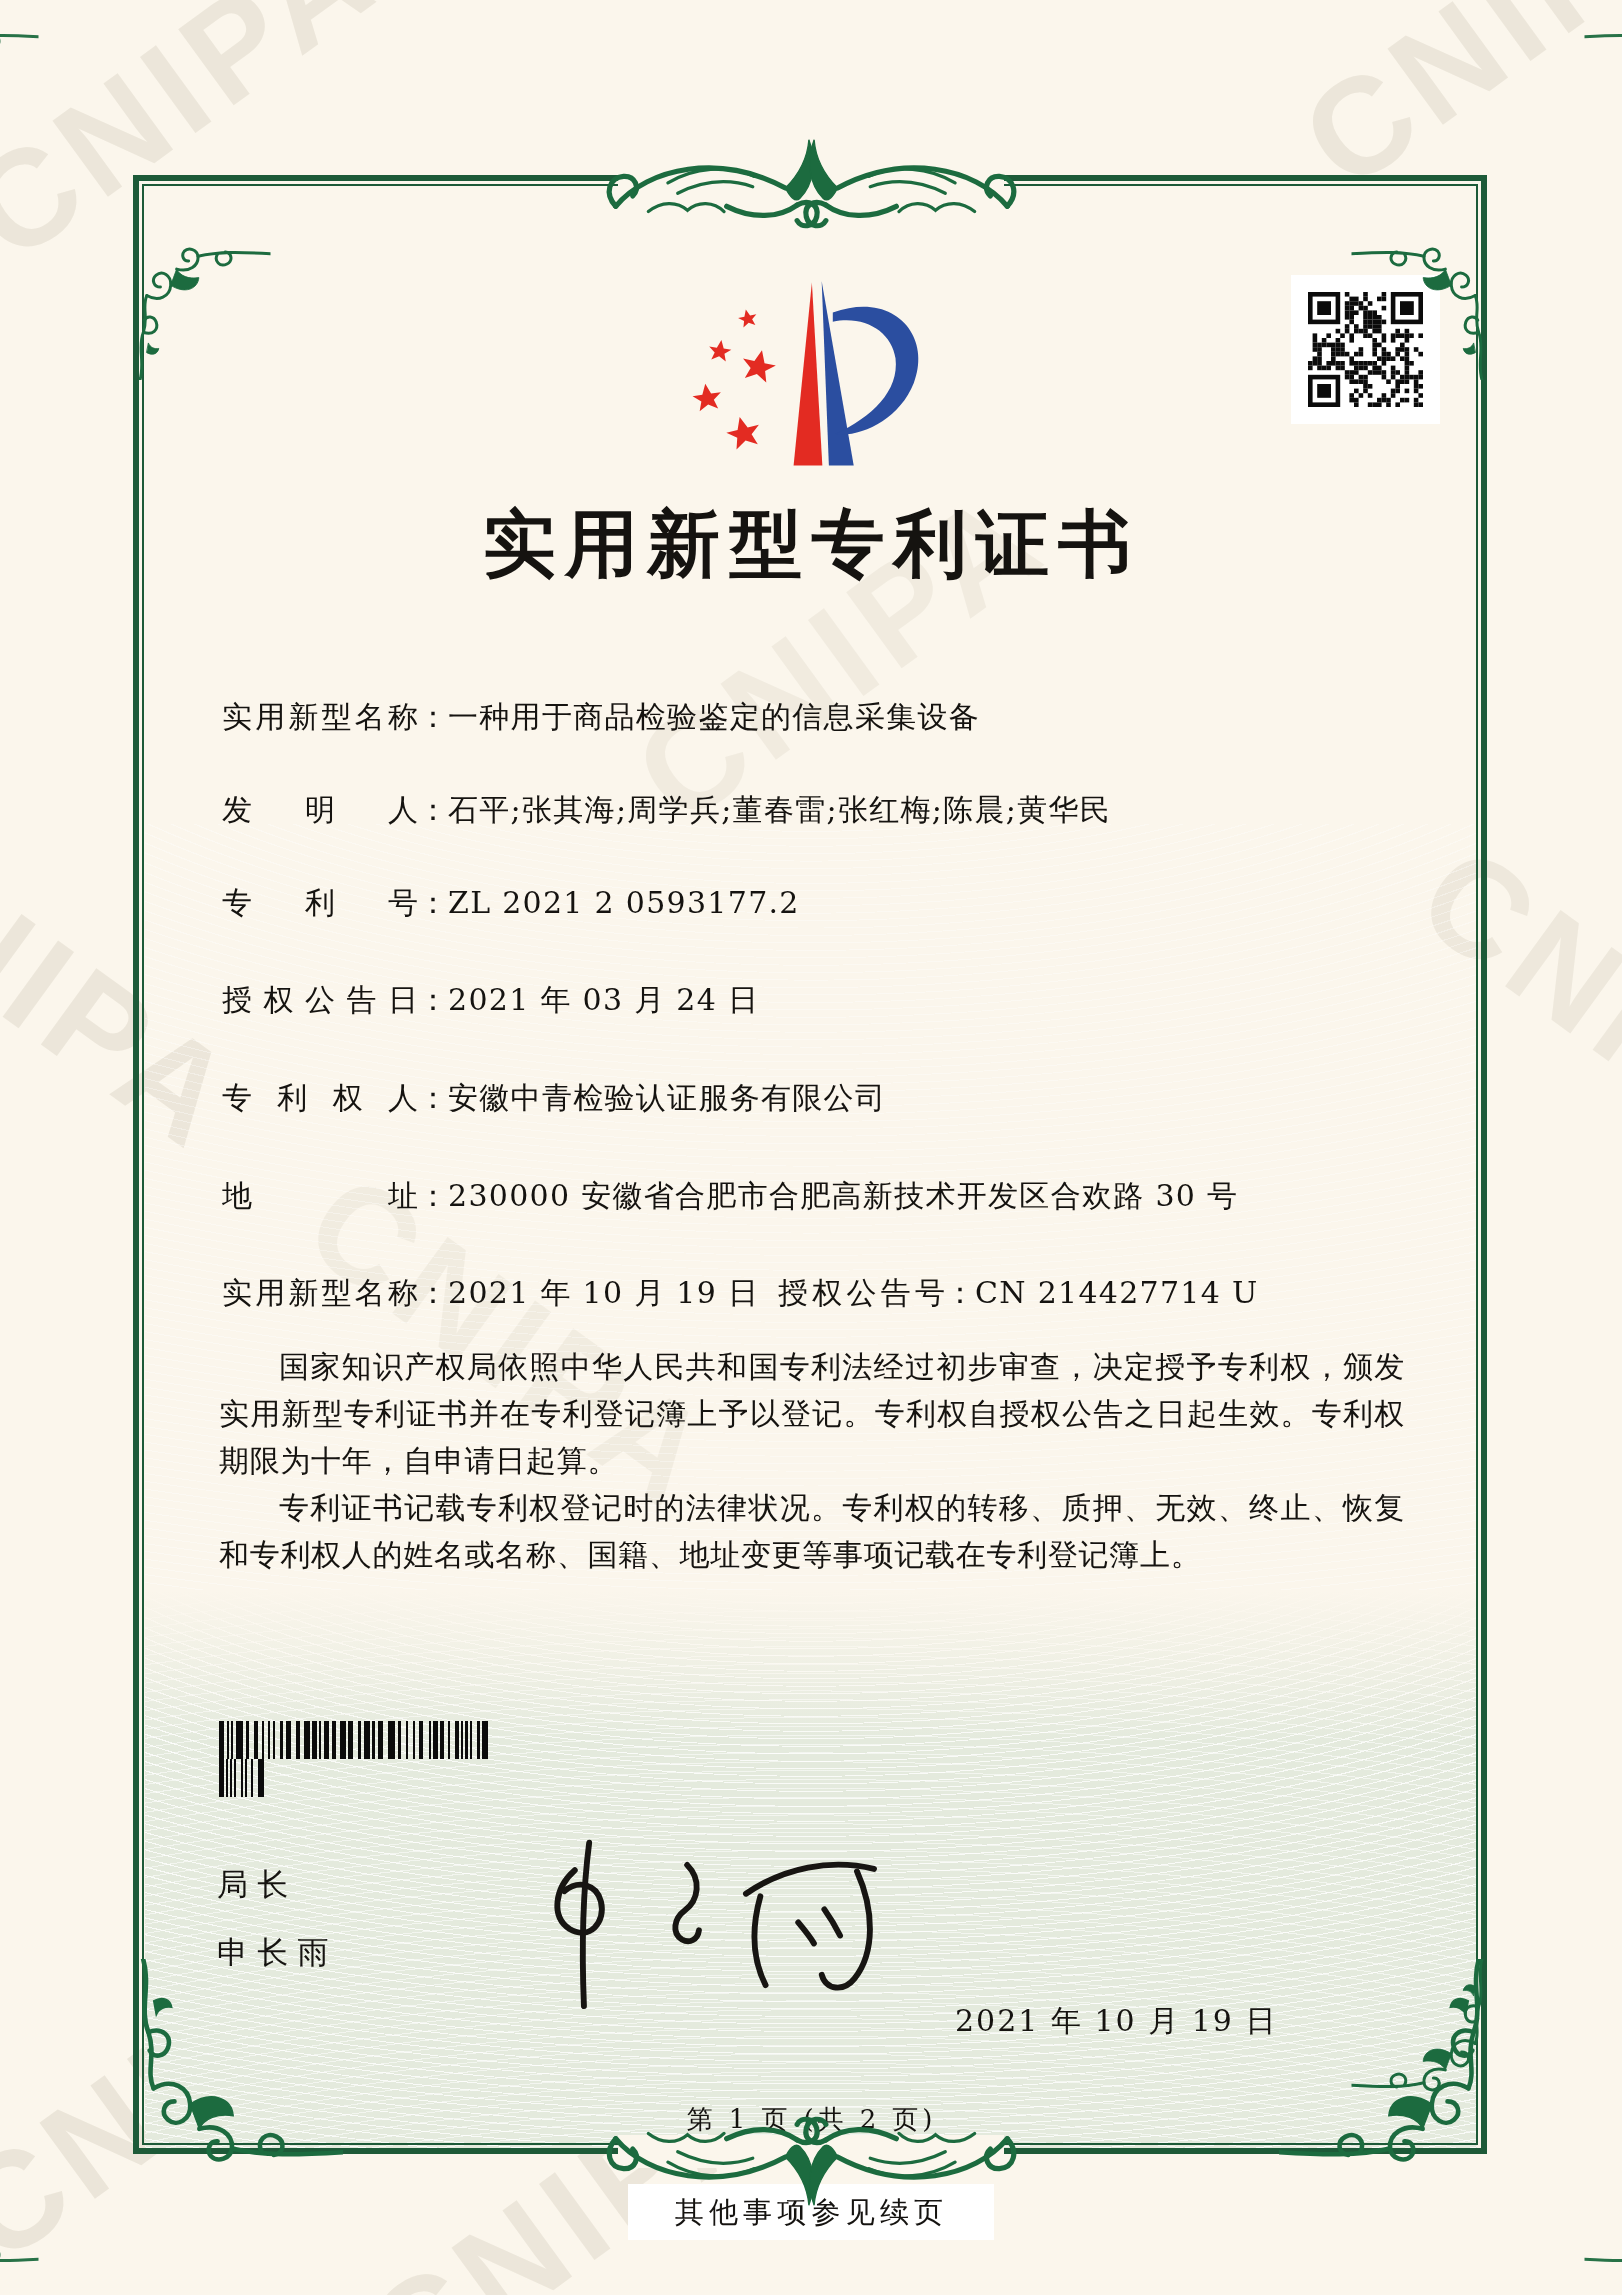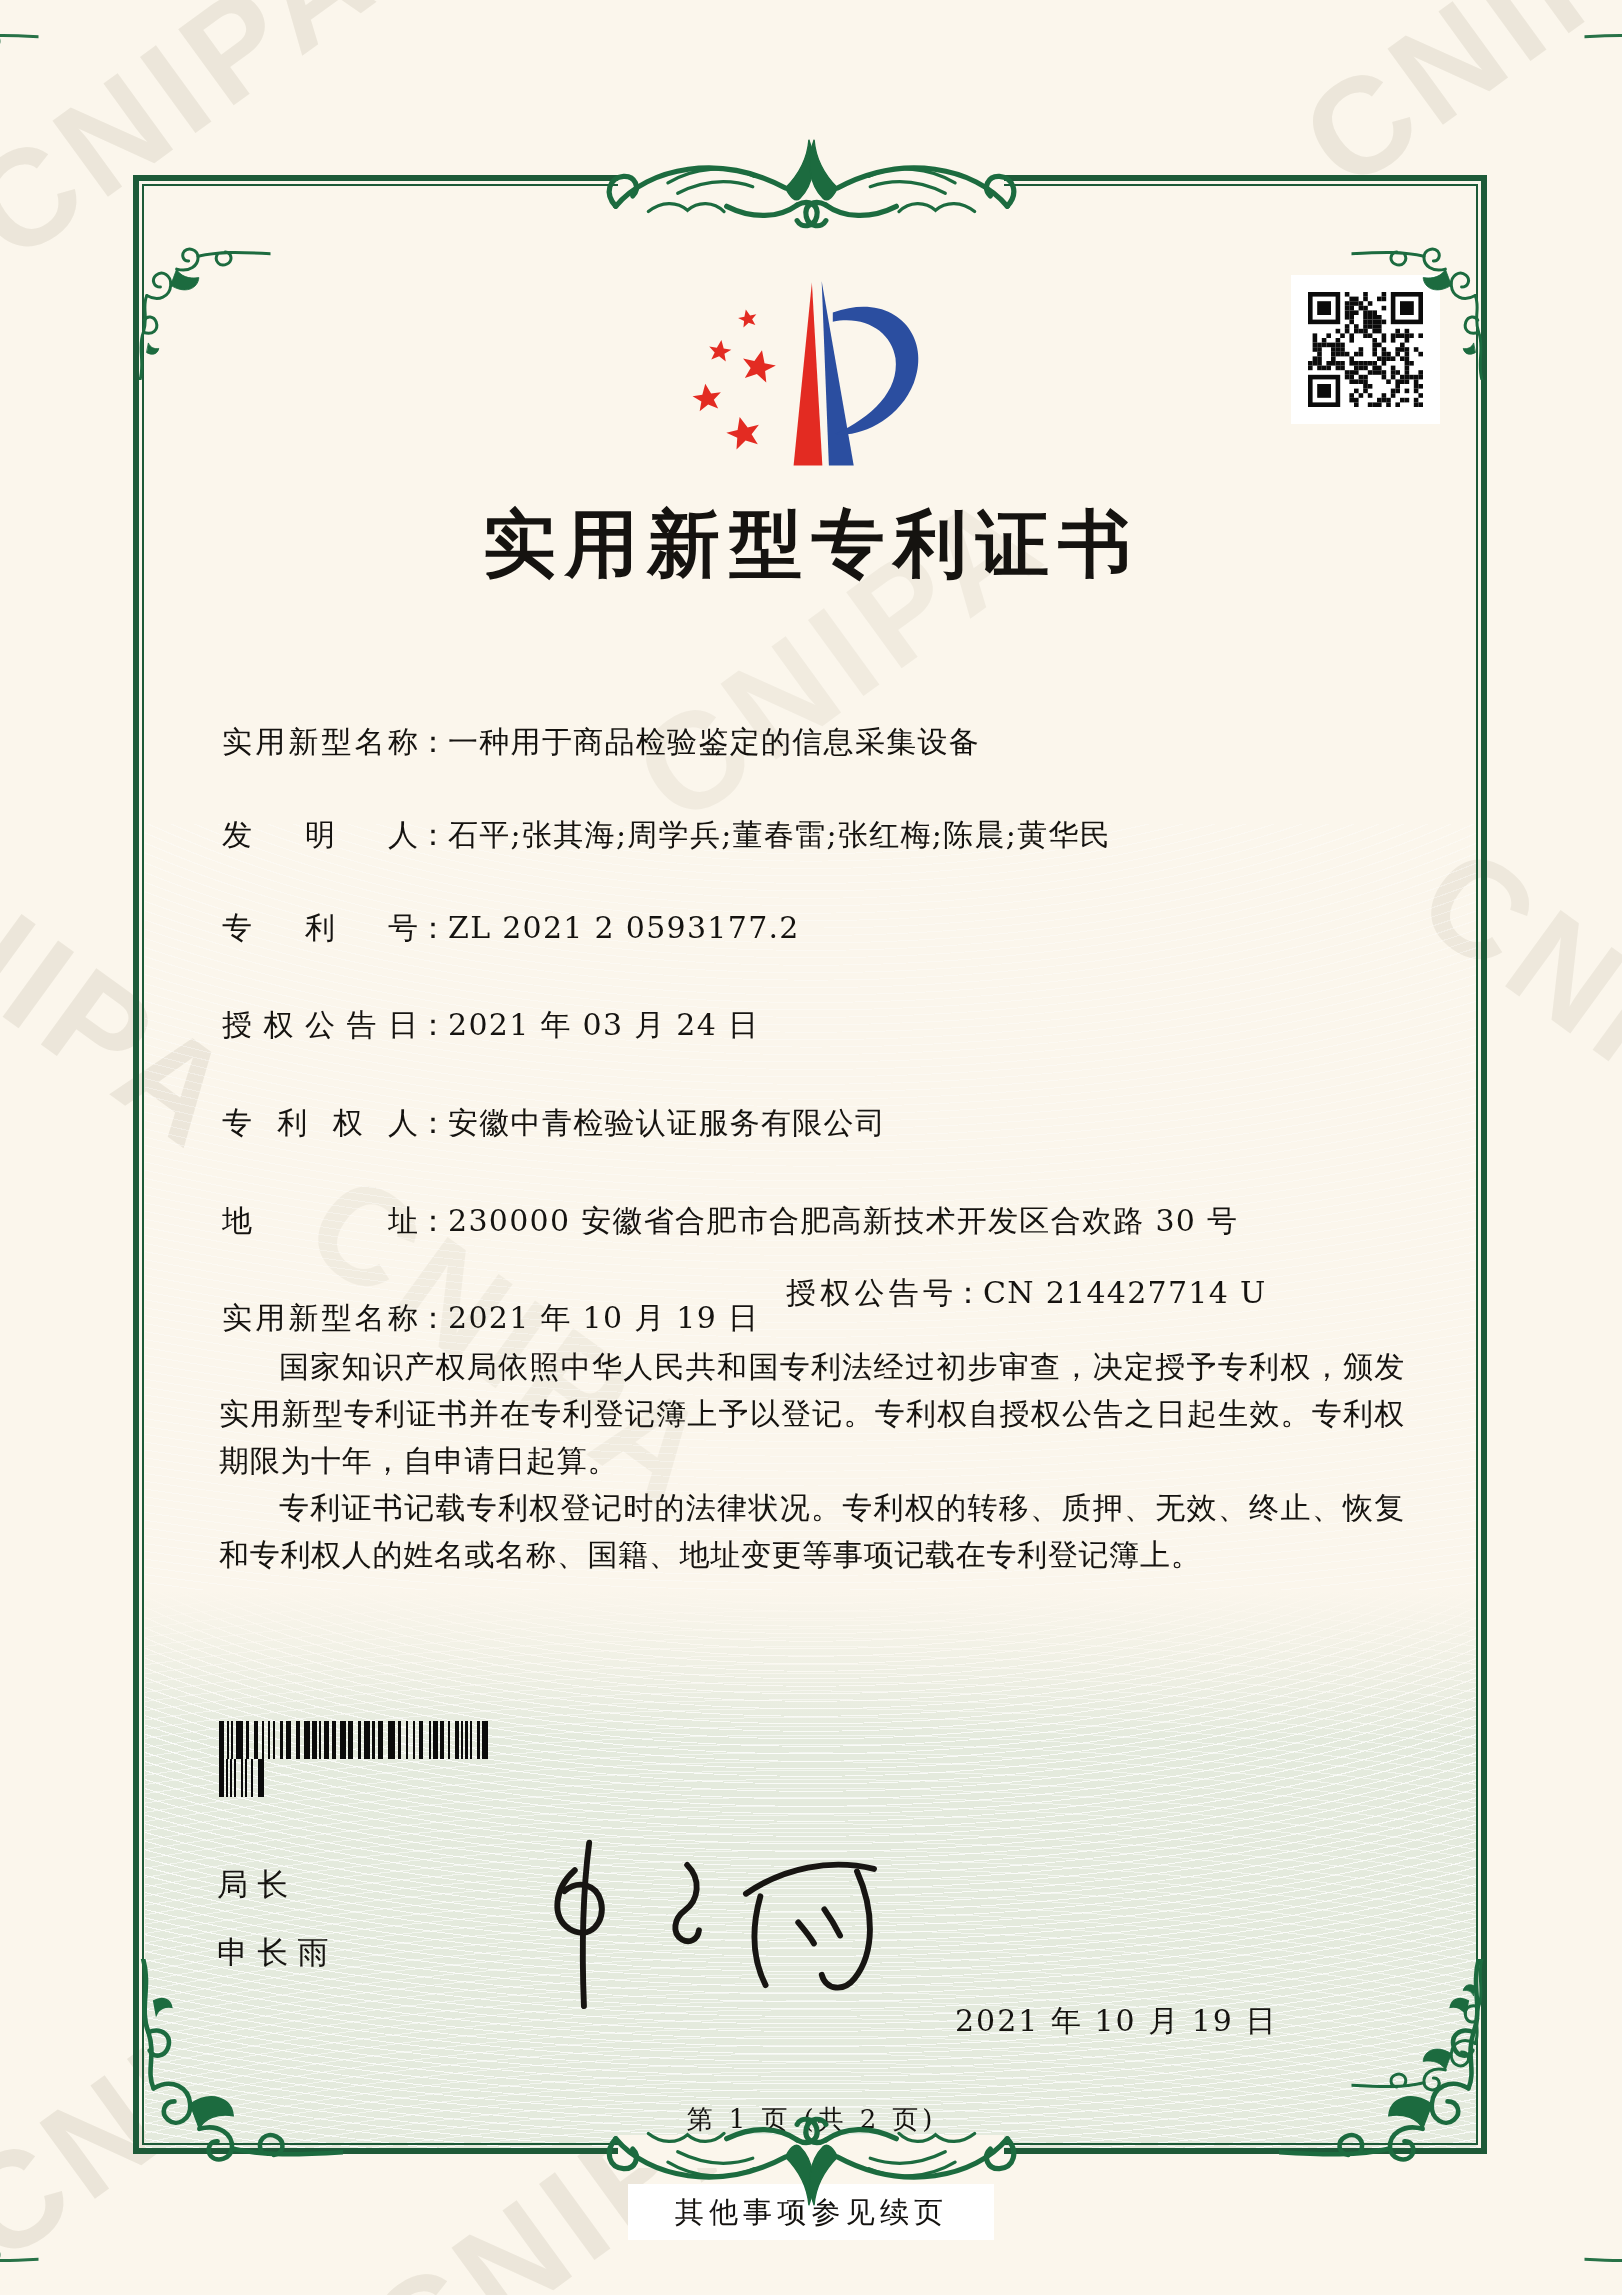--- a/index.html
+++ b/index.html
@@ -25,24 +25,24 @@
   .frame{position:absolute;left:133px;top:175px;width:1354px;height:1979px;
       border:6.5px solid #1d5a38;z-index:1;box-sizing:border-box;}
   .frame-inner{position:absolute;inset:3.3px;border:2.6px solid #1d5a38;}
   .orn-backer{position:absolute;left:618px;width:386px;height:33px;background:#fbf6ec;z-index:2;}
   .orn{position:absolute;z-index:4;}
   
   .cert-no{position:absolute;left:221px;top:293px;font-size:30px;letter-spacing:4.6px;z-index:3;}
   .title{position:absolute;left:0;top:496px;width:1623px;text-align:center;font-size:73px;
       font-weight:700;letter-spacing:9.2px;z-index:3;}
   .row{position:absolute;left:222px;width:1204px;height:41px;font-size:30px;z-index:3;white-space:nowrap;}
-  .lbl{display:inline-block;width:196px;text-align:justify;text-align-last:justify;vertical-align:bottom;margin-top:25px;}
+  .lbl{display:inline-block;width:196px;text-align:justify;text-align-last:justify;vertical-align:bottom;}
   .lbl-s{display:inline-block;width:167px;text-align:justify;text-align-last:justify;vertical-align:bottom;}
   .val{letter-spacing:1.3px;text-align:right;}
-  .grant2{position:absolute;left:556px;top:0;margin-left:8px;}
+  .grant2{position:absolute;left:556px;top:0;}
   .paras{position:absolute;left:219px;top:1343px;width:1186px;z-index:3;font-size:30px;line-height:47px;}
   .paras p{margin:0;text-indent:60px;text-align:justify;letter-spacing:0.7px;}
   .sig-title{position:absolute;left:217px;top:1864px;font-size:31px;letter-spacing:9.2px;z-index:3;text-align:center;}
   .sig-name{position:absolute;left:217px;top:1932px;font-size:31px;letter-spacing:9.2px;z-index:3;}
   .sig-svg{position:absolute;left:491px;top:1831px;z-index:3;}
   .date{position:absolute;left:955px;top:2001px;font-size:30px;letter-spacing:2px;z-index:3;}
   .pagenum{position:absolute;left:0;top:2102px;width:1623px;text-align:center;font-size:26px;
       letter-spacing:3.9px;z-index:3;}
   .foot-band{position:absolute;left:628px;top:2184px;width:366px;height:56px;background:#ffffff;z-index:2;}
   .footnote{position:absolute;left:0;top:2193px;width:1623px;text-align:center;font-size:29px;

